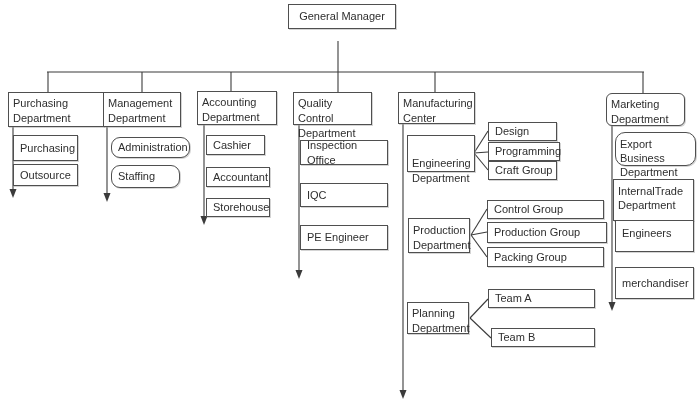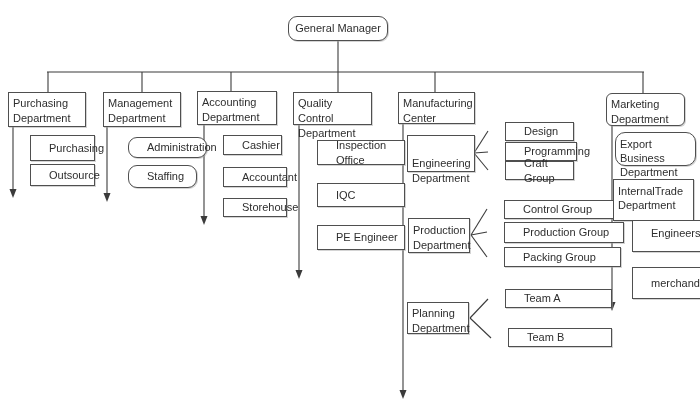--- a/index.html
+++ b/index.html
@@ -7,21 +7,21 @@
     position:relative;width:700px;height:403px;background:#ffffff;overflow:hidden;
     font-family:"Liberation Sans","DejaVu Sans",sans-serif;color:#2e2e2e;
   }
   #wires{position:absolute;left:0;top:0;pointer-events:none;}
   .box{
     position:absolute;box-sizing:border-box;background:#fff;
     border:1px solid #4f4f4f;font-size:11px;line-height:15px;
     box-shadow:1px 1px 0 rgba(160,160,160,.45);
   }
   .dept{padding:3px 3px 0 4px;}
-  .unit{display:flex;align-items:center;padding-left:18px;margin-left:17px;}
+  .unit{display:flex;align-items:center;padding-left:6px;}
   .ctr{display:flex;align-items:center;justify-content:center;padding:0;}
   .ul{border-radius:9px;}
   .tight{line-height:14px;}
 </style>
 </head>
 <body>
 
 <div id="stage">
 
   <svg id="wires" width="700" height="403" viewBox="0 0 700 403">
@@ -55,23 +55,23 @@
     <g fill="#3b3b3b" stroke="none">
       <polygon points="9.5,189 16.5,189 13,198"></polygon>
       <polygon points="103.5,193 110.5,193 107,202"></polygon>
       <polygon points="200.5,216 207.5,216 204,225"></polygon>
       <polygon points="295.5,270 302.5,270 299,279"></polygon>
       <polygon points="399.5,390 406.5,390 403,399"></polygon>
       <polygon points="608.5,302 615.5,302 612,311"></polygon>
     </g>
   </svg>
 
-  <div class="box ctr" style="left:288px;top:16px;width:100px;height:25px;border-radius:9px;">General Manager</div>
+  <div class="box ctr" style="left:288px;top:4px;width:108px;height:25px;">General Manager</div>
 
-  <div class="box dept" style="left:8px;top:92px;width:78px;height:35px;">Purchasing Department</div>
+  <div class="box dept" style="left:8px;top:92px;width:96px;height:35px;">Purchasing Department</div>
   <div class="box unit" style="left:13px;top:135px;width:65px;height:26px;">Purchasing</div>
   <div class="box unit" style="left:13px;top:164px;width:65px;height:22px;">Outsource</div>
 
   <div class="box dept" style="left:103px;top:92px;width:78px;height:35px;">Management Department</div>
   <div class="box unit ul" style="left:111px;top:137px;width:79px;height:21px;">Administration</div>
   <div class="box unit ul" style="left:111px;top:165px;width:69px;height:23px;">Staffing</div>
 
   <div class="box dept" style="left:197px;top:91px;width:80px;height:34px;">Accounting Department</div>
   <div class="box unit" style="left:206px;top:135px;width:59px;height:20px;">Cashier</div>
   <div class="box unit" style="left:206px;top:167px;width:64px;height:20px;">Accountant</div>

